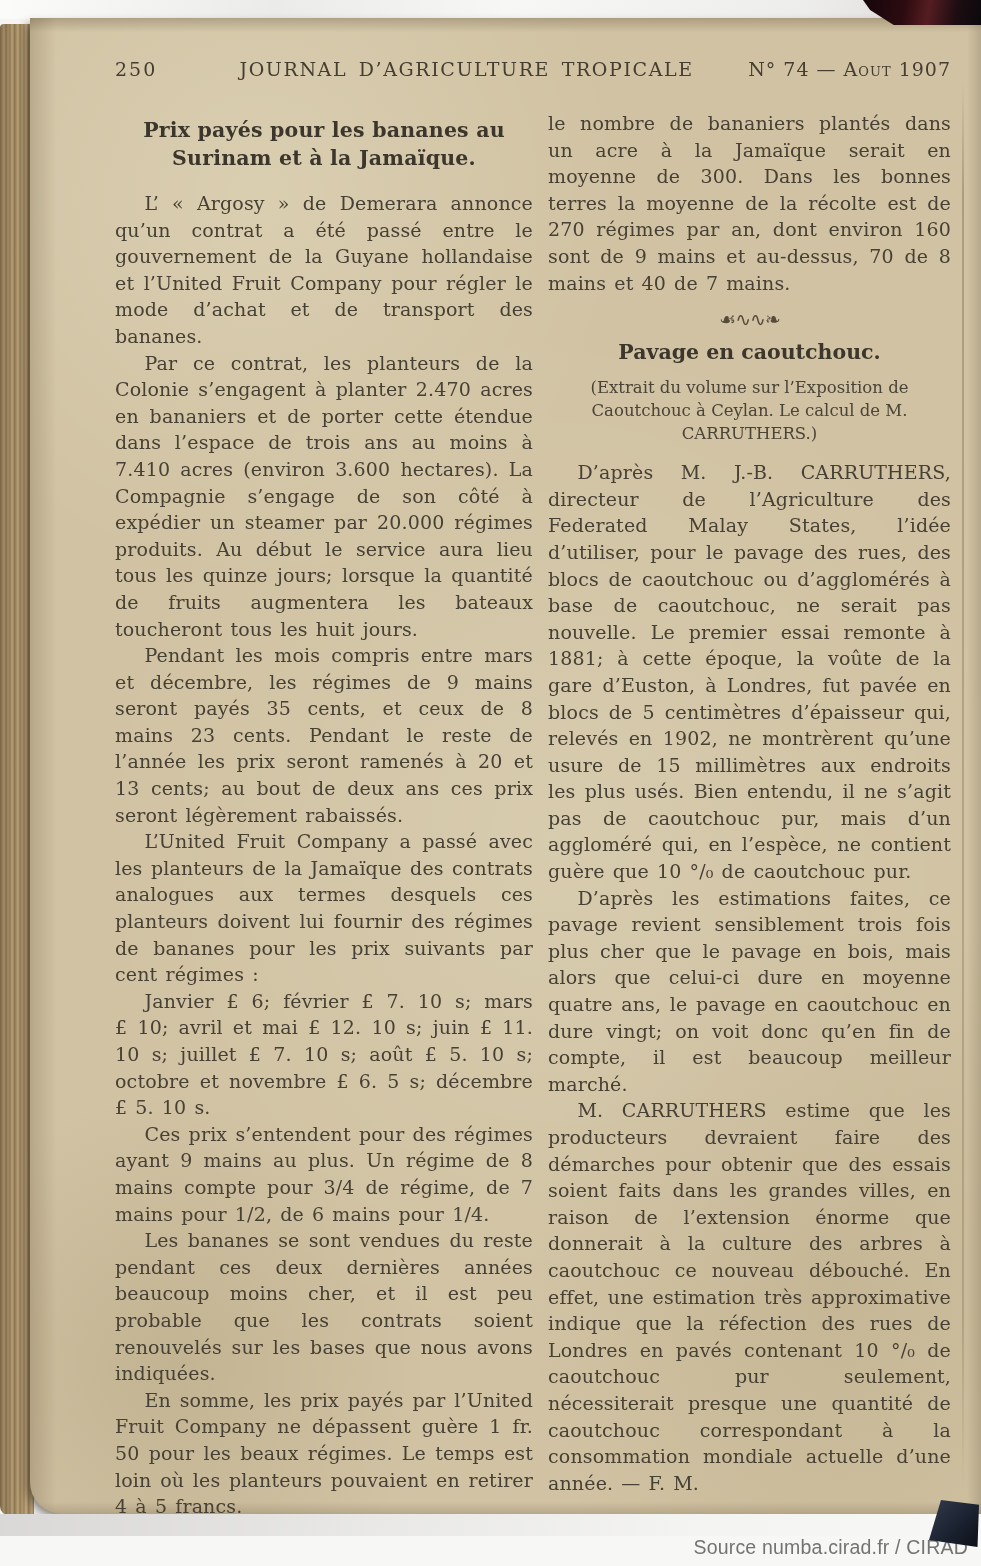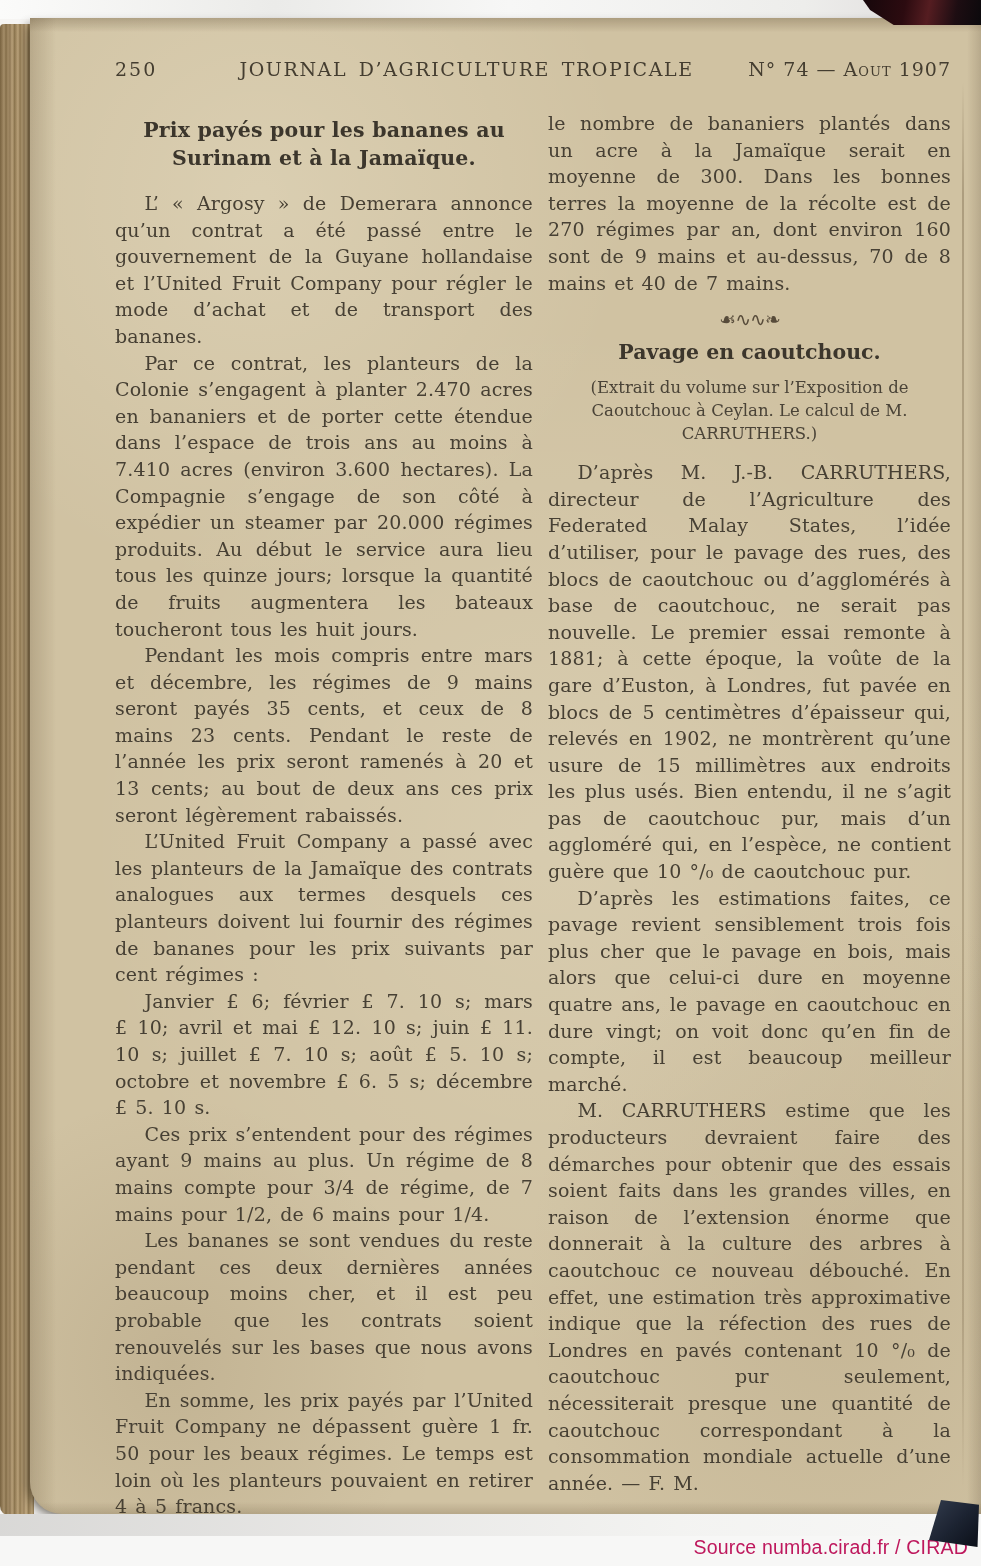--- a/index.html
+++ b/index.html
@@ -108,21 +108,21 @@
     background:#f7f7f6;
   }
   .bottom-strip::before {
     content:""; position:absolute; left:0; top:0; right:0; height:22px;
     background:linear-gradient(to right, #cfcecc, #e4e3e1 38%, #f2f2f0 70%, #f7f7f6);
     opacity:.75;
   }
   .watermark {
     position:absolute; right:13px; top:22px;
     font-family:"Liberation Sans", sans-serif;
-    font-size:19.5px; color:#be185d; letter-spacing:.2px;
+    font-size:19.5px; color:#737373; letter-spacing:.2px;
   }
 </style>
 </head>
 <body>
 
 <div class="screen">
 
   <div class="top-strip"></div>
   <div class="cover-corner-tr"></div>
   <div class="page-edges"></div>

